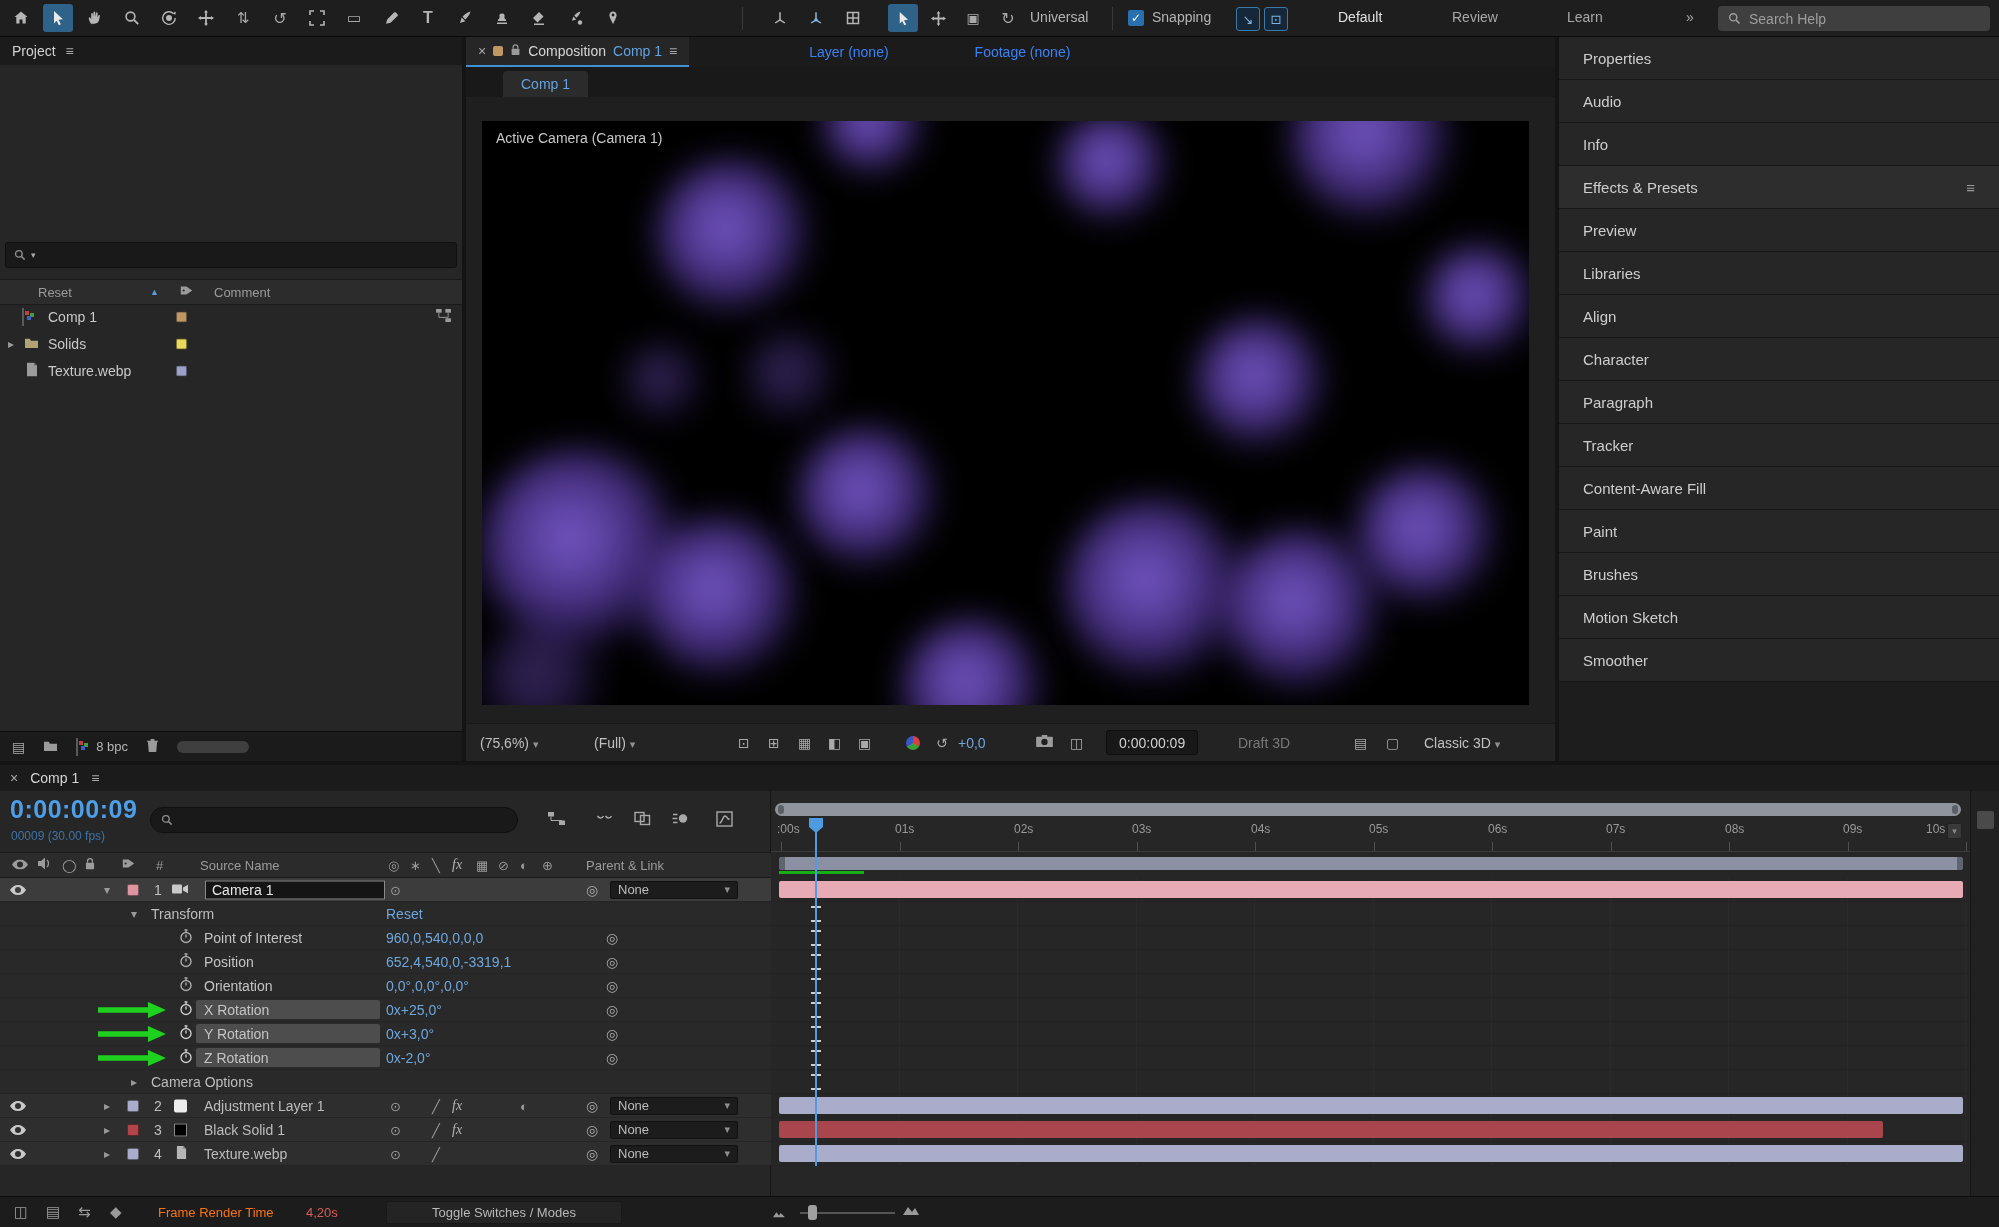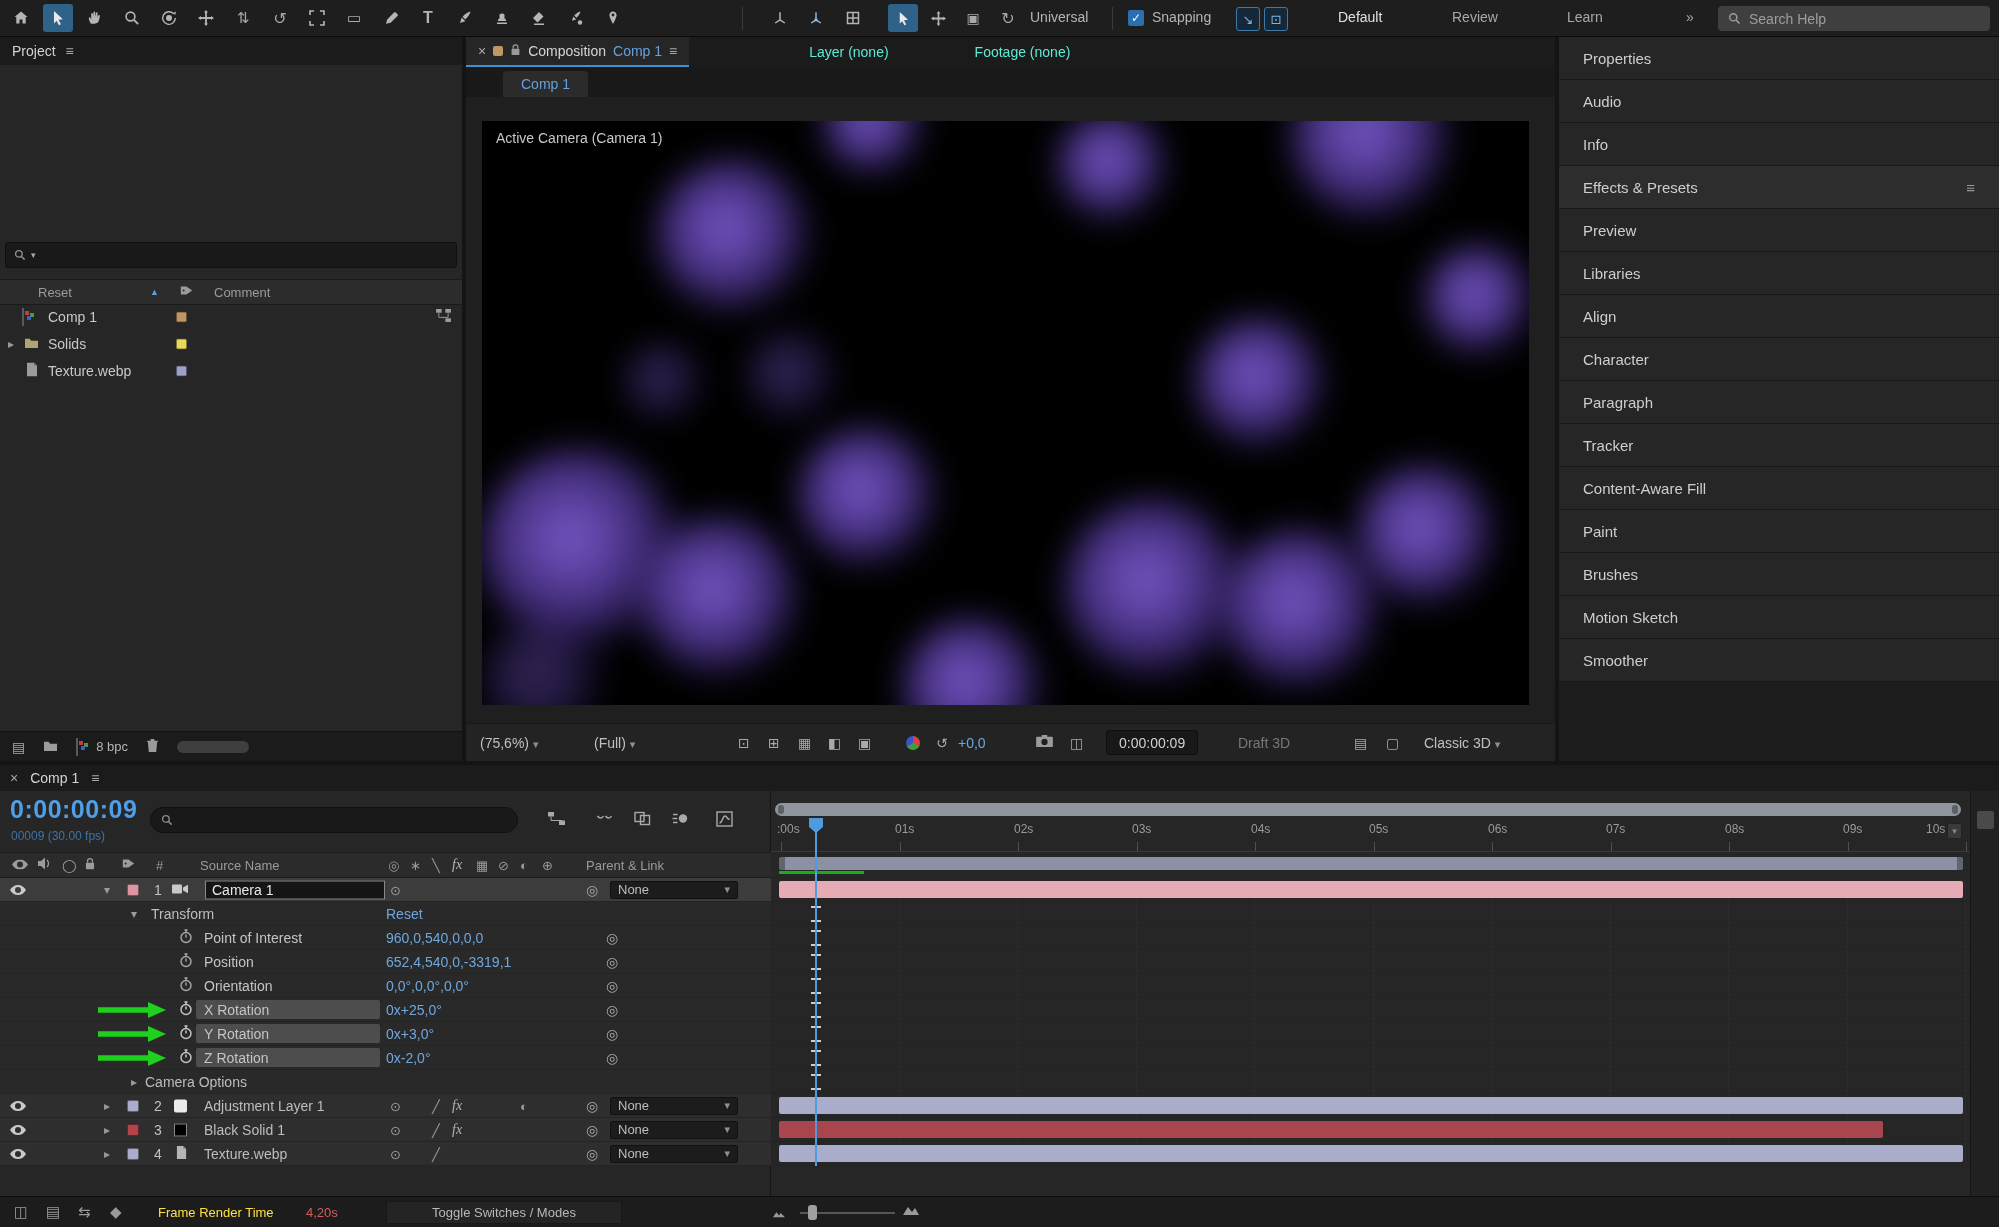--- a/index.html
+++ b/index.html
@@ -37,21 +37,21 @@
   .p-row{position:absolute;left:0;width:462px;height:27px;color:#c9c9c9}
   .chip10{position:absolute;top:50%;transform:translateY(-50%);width:11px;height:11px;border-radius:2px;border:1px solid rgba(0,0,0,.45)}
   .p-bottom{position:absolute;left:0;bottom:0;width:462px;height:30px;background:#1b1b1b;border-top:1px solid #0f0f0f;display:flex;align-items:center;gap:18px;padding:0 12px}
   .pill{width:72px;height:12px;background:#3f3f3f;border-radius:6px}
   .compicon{width:16px;height:14px;background:#3a3a3a;border:1px solid #5a5a5a;position:relative}
   .compicon i{position:absolute;width:4px;height:4px}
 
   
   .viewer{position:absolute;left:466px;top:37px;width:1089px;height:724px;background:#232323}
   .v-tabs{height:30px;background:#1b1b1b;display:flex;align-items:stretch}
-  .v-tab{display:flex;align-items:center;gap:7px;padding:0 12px;color:#5eead4}
+  .v-tab{display:flex;align-items:center;gap:7px;padding:0 12px;color:#3b82f6}
   .v-tab.active{background:#262626;border-bottom:2px solid #3f90d0;color:#d6d6d6}
   .v-pillrow{position:relative;height:30px;background:#191919}
   .v-pill{position:absolute;left:37px;top:4px;height:26px;background:#2b2b2b;border-radius:4px 4px 0 0;color:#63a2dc;display:flex;align-items:center;padding:0 18px}
   .v-content{position:absolute;left:0;top:60px;width:1089px;height:626px;background:#1f1f1f}
   .v-image{position:absolute;left:16px;top:24px;width:1047px;height:584px;background:#000;overflow:hidden}
   .blob{position:absolute;border-radius:50%;filter:blur(16px);background:radial-gradient(circle at 45% 45%,rgba(126,94,212,.95) 0%,rgba(93,63,172,.72) 45%,rgba(60,40,120,.28) 70%,transparent 78%)}
   .v-camlabel{position:absolute;left:14px;top:9px;color:#c9c9c9;font-size:14px;text-shadow:0 1px 2px #000}
   .v-controls{position:absolute;left:0;top:686px;width:1089px;height:38px;background:#232323;border-top:1px solid #191919}
   .vtxt{color:#c0c0c0}
   .tc-box{position:absolute;top:6px;height:25px;background:#181818;border:1px solid #0e0e0e;border-radius:3px;display:flex;align-items:center;padding:0 12px;color:#d0d0d0}
@@ -596,21 +596,21 @@
                 <circle cx="7" cy="9" r="5"></circle>
                 <path d="M5.5 1.5h3M7 1.5v2.3M7 9V6"></path>
               </svg></span>
           <span class="rp pname" style="left:204px">Z Rotation</span>
           <span class="rp blue" style="left:386px">0x-2,0°</span>
           <span class="rp g" style="left:606px">◎</span>
         </div>
 
         <div class="t-row prop">
           <span class="rp chev" style="left:131px">▸</span>
-          <span class="rp" style="left:145px">Camera Options</span>
+          <span class="rp" style="left:151px">Camera Options</span>
         </div>
 
         <div class="t-row">
           <span class="rp" style="left:10px"><svg width="16" height="10" viewBox="0 0 16 10" fill="#c9c9c9">
                 <path d="M8 0C4.5 0 1.7 2 0 5c1.7 3 4.5 5 8 5s6.3-2 8-5c-1.7-3-4.5-5-8-5zm0 8a3 3 0 110-6 3 3 0 010 6z"></path>
               </svg></span>
           <span class="rp chev" style="left:104px">▸</span>
           <span class="rp chip" style="left:127px;background:#a9adcb"></span>
           <span class="rp idx" style="left:154px">2</span>
           <span class="rp" style="left:174px;width:13px;height:13px;background:#ececec;border-radius:2px"></span>
@@ -730,21 +730,21 @@
 
     <div class="t-strip">
       <div class="strip-thumb"></div>
     </div>
 
     <div class="t-status">
       <span class="st-ico" style="left:14px">◫</span>
       <span class="st-ico" style="left:46px">▤</span>
       <span class="st-ico" style="left:78px">⇆</span>
       <span class="st-ico" style="left:110px">◆</span>
-      <span class="rp" style="left:158px;color:#fde047;font-size:13px">Frame Render Time</span>
+      <span class="rp" style="left:158px;color:#f97316;font-size:13px">Frame Render Time</span>
       <span class="rp" style="left:306px;color:#d85c5c;font-size:13px">4,20s</span>
       <div class="toggle-btn">
           <span>Toggle Switches / Modes</span>
         </div>
       <span class="st-ico" style="left:772px;top:8px"><svg width="14" height="12" viewBox="0 0 16 14" fill="#9a9a9a">
             <path d="M1 12l4-6 3 4 2-3 5 5z"></path>
           </svg></span>
       <div class="zoomline"></div>
       <div class="zoomhandle"></div>
       <span class="st-ico" style="left:902px;top:5px"><svg width="18" height="15" viewBox="0 0 18 15" fill="#9a9a9a">

